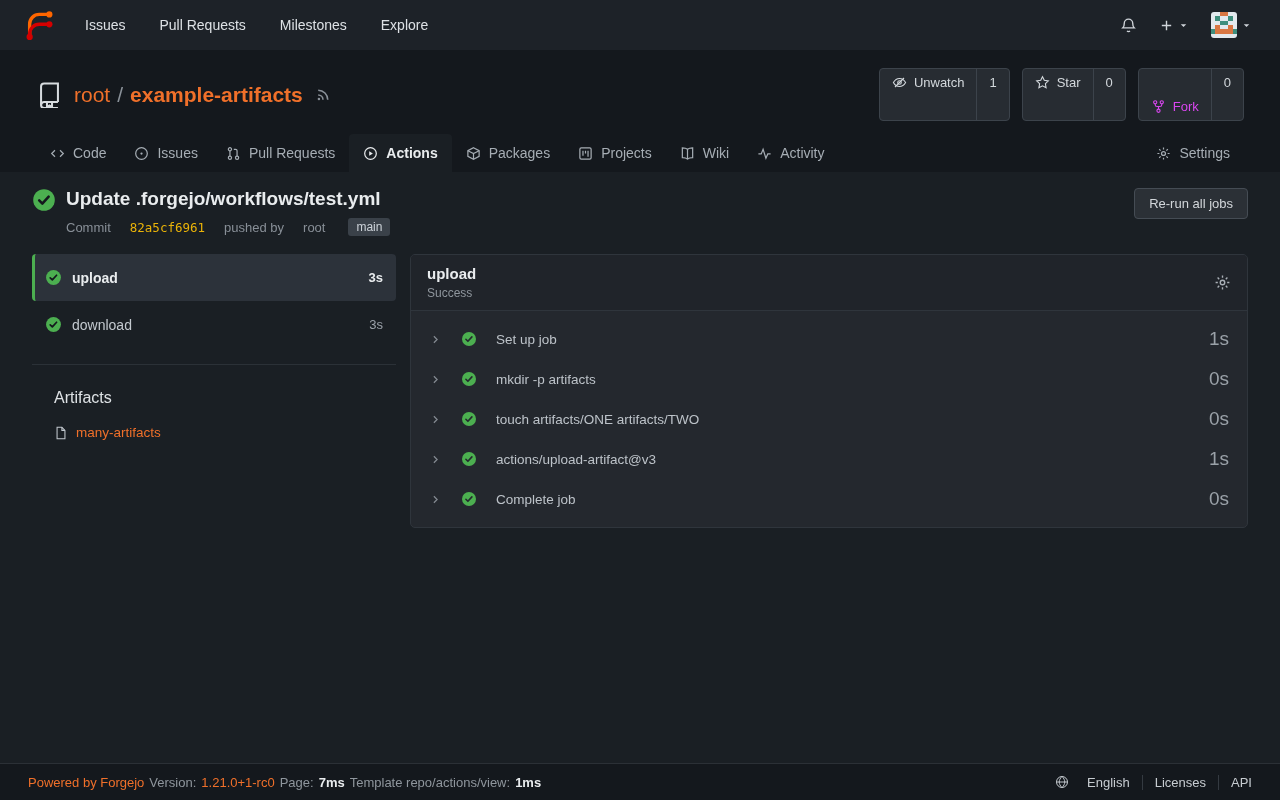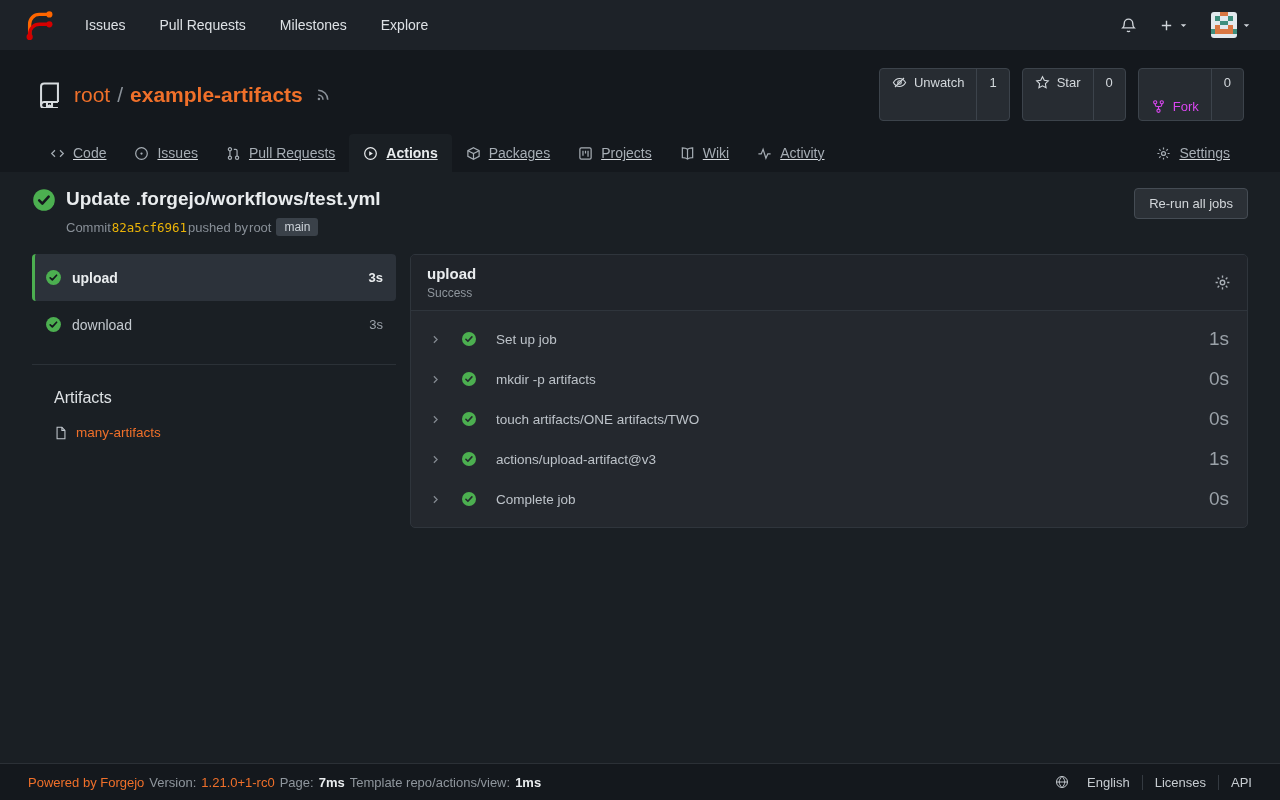--- a/index.html
+++ b/index.html
@@ -30,32 +30,32 @@
   .sep { color:#8a9199; font-size:21px; margin:0 7px; }
   .rss { color:#8a9199; margin-left:12px; cursor:pointer; }
   .repo-actions { margin-left:auto; display:flex; gap:12px; }
   .btn-group { display:flex; border:1px solid #3c434b; border-radius:4px; overflow:hidden; background:#272c32; }
   .btn-group button { background:transparent; border:none; display:flex; gap:7px;
     padding:6px 12px; color:#d3d8dc; font-size:13px; font-family:inherit; cursor:pointer; }
   .btn-group .count { border-left:1px solid #3c434b; }
   .btn-group .muted { color:#d946ef;margin-top:24px; }
 
   
-  .tabs { display:flex; align-items:center; margin-top:13px;text-decoration:underline; }
+  .tabs { display:flex; align-items:center; margin-top:13px; }
   .tab { display:flex; align-items:center; gap:8px; padding:11px 14px; color:#a6adb4; font-size:14px;
     border-radius:4px 4px 0 0; cursor:pointer; }
   .tab.active { background:#1a1f24; color:#e9ecee; font-weight:600; }
   .tab-spacer { flex:1; }
 
   
   main { flex:1; padding:16px 32px 0 32px; overflow:hidden; }
   .run-header { display:flex; align-items:flex-start; }
   .run-title-row { display:flex; align-items:flex-start; gap:10px; }
   h1 { font-size:19px; margin:0; color:#e9ecee; font-weight:700; }
-  .commit-line { color:#888f97; font-size:13px; margin:6px 0 0 34px; display:flex; align-items:center; gap:1px; }
+  .commit-line { color:#888f97; font-size:13px; margin:6px 0 0 34px; display:flex; align-items:center; gap:19px; }
   .sha { font-family:"DejaVu Sans Mono", monospace; font-size:12.5px; color:#eab308; }
   .branch-badge { background:#3a4149; color:#ccd2d8; padding:2px 8px; border-radius:3px; font-size:12px; margin-left:4px; }
   .rerun { margin-left:auto; background:#2b3036; border:1px solid #454c54; color:#d3d7db; font-size:13px;
     padding:7px 14px; border-radius:4px; font-family:inherit; cursor:pointer; }
 
   .columns { display:flex; gap:14px; margin-top:18px; align-items:flex-start; }
   aside { width:364px; flex-shrink:0; }
   .job-row { display:flex; align-items:center; gap:10px; padding:0 13px; height:47px; border-radius:4px;
     color:#c3c9cf; cursor:pointer; }
   .job-row.selected { background:#2c323a; color:#e9ecee; font-weight:700; border-left:3px solid #4caf50; padding-left:10px; }

